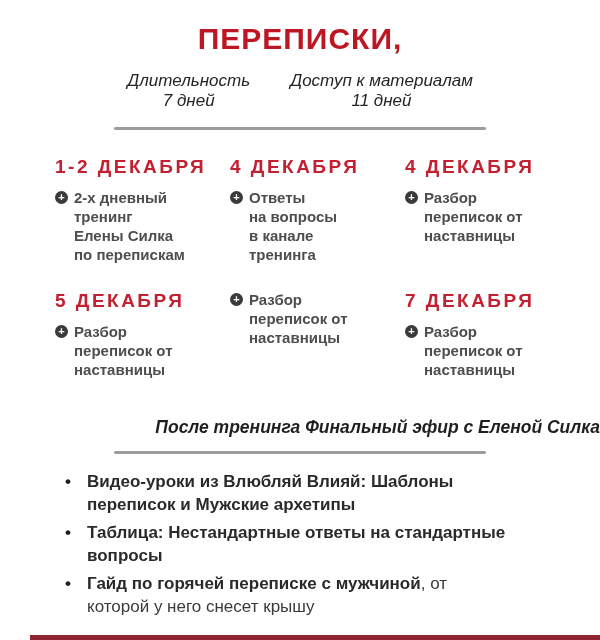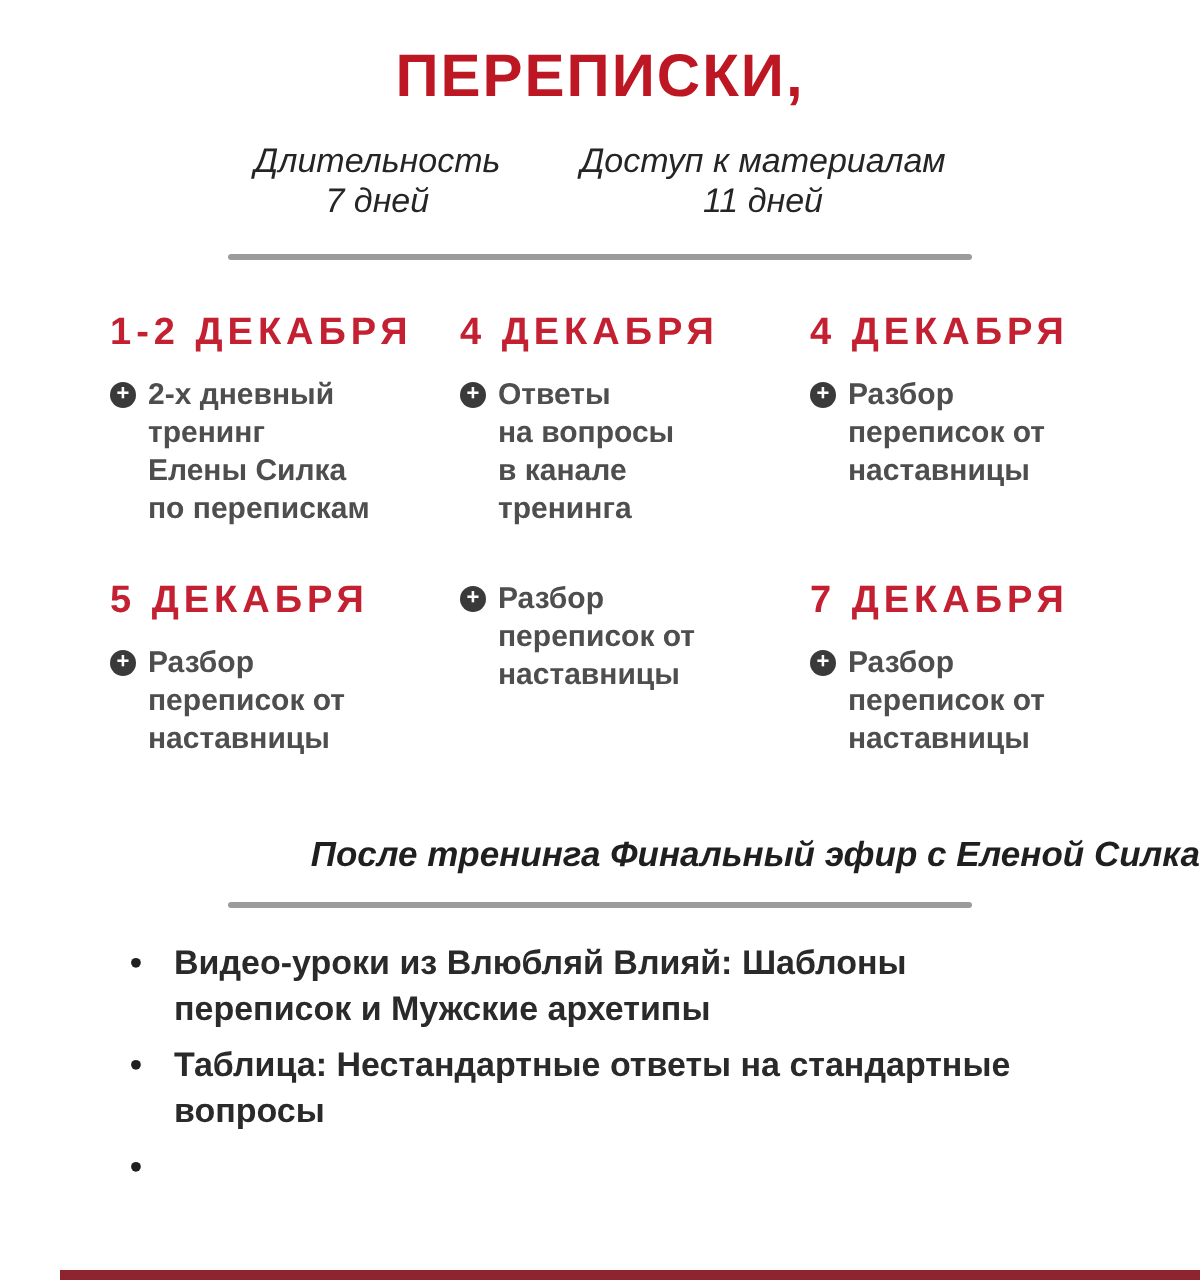--- a/index.html
+++ b/index.html
@@ -158,17 +158,19 @@
       <p><strong class="pre">Видео-уроки из Влюбляй Влияй: Шаблоны
 переписок и Мужские архетипы</strong><span class="light pre"></span></p>
     </li>
     <li>
       <span class="dot">•</span>
       <p><strong class="pre">Таблица: Нестандартные ответы на стандартные
 вопросы</strong><span class="light pre"></span></p>
     </li>
     <li>
       <span class="dot">•</span>
+      <p><strong class="pre">Гайд по горячей переписке с мужчиной</strong><span class="light pre">, от
+которой у него снесет крышу</span></p>
     </li>
   </ul>
 
   <div class="bottom-bar"></div>
 </div>
 
 </body></html>

